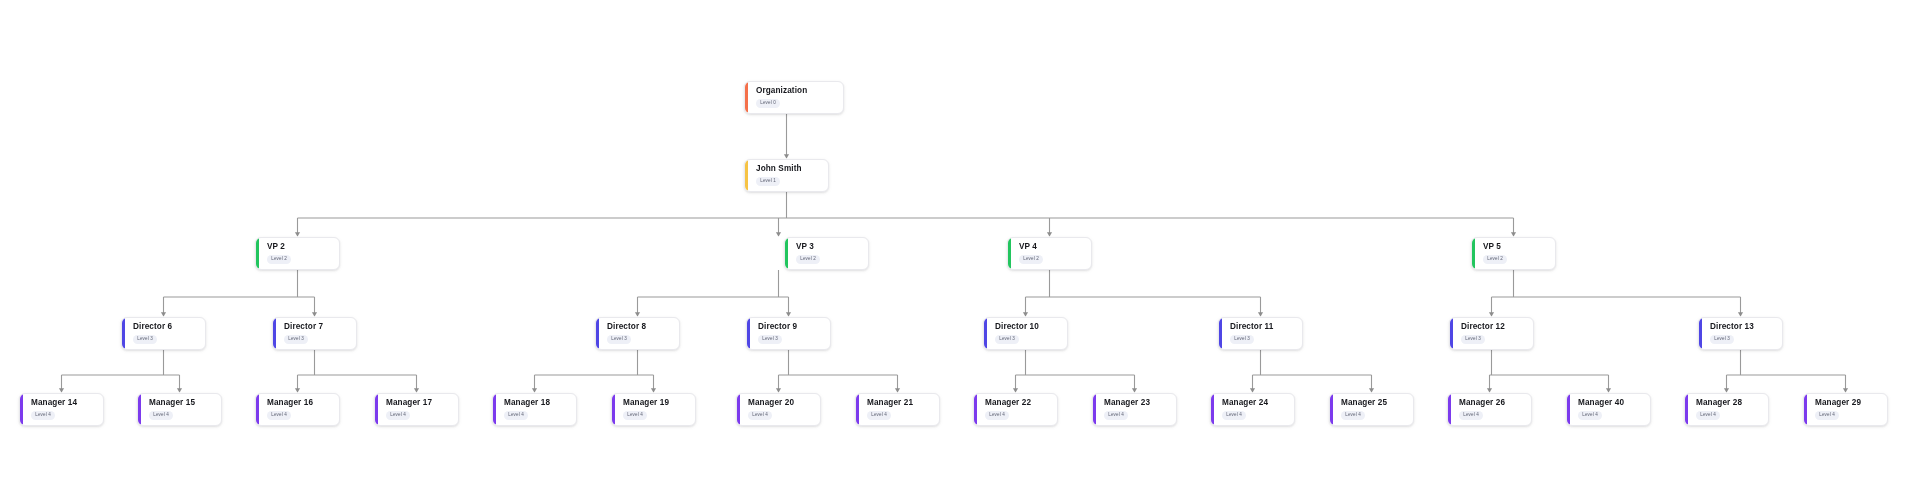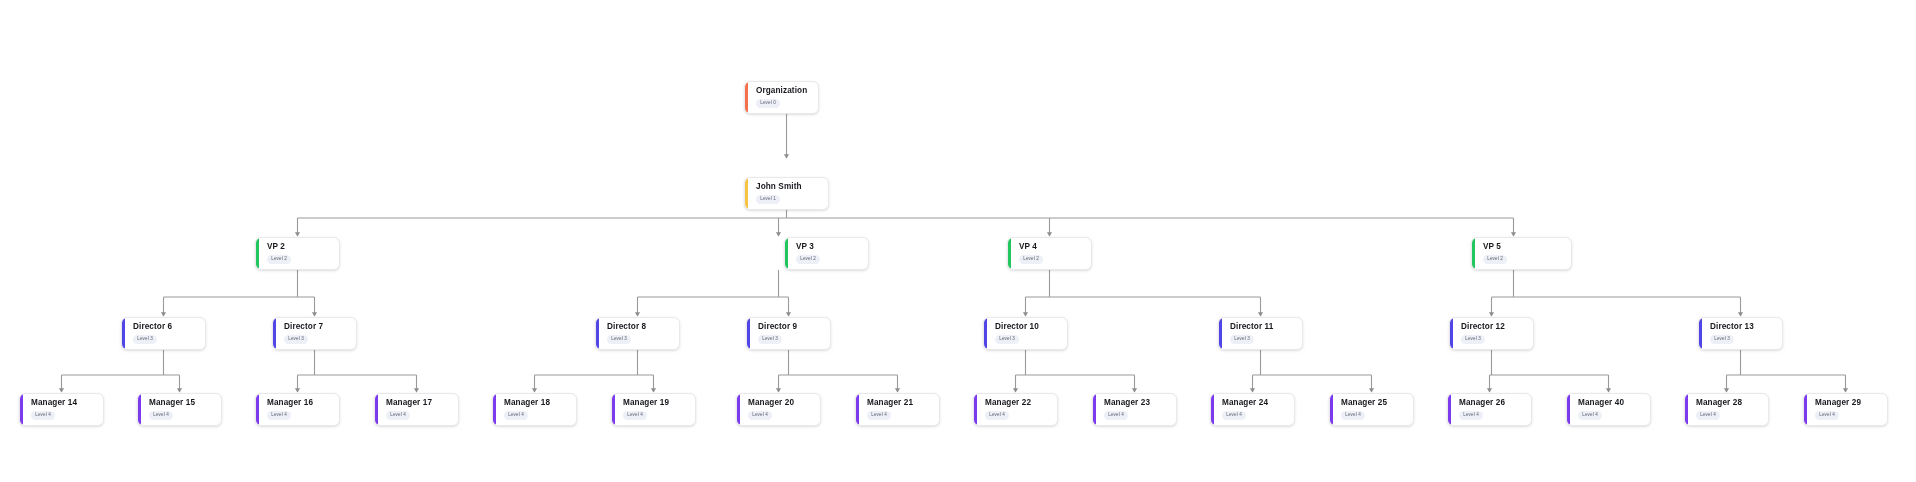--- a/index.html
+++ b/index.html
@@ -177,28 +177,28 @@
       <path class="edge-path" d="M 1608.5 375 L 1608.5 392"></path>
       <path class="edge-head" d="M 1605.9 388.3 L 1611.1 388.3 L 1608.5 392.5 Z"></path>
       <path class="edge-path" d="M 1740.5 350 L 1740.5 375"></path>
       <path class="edge-path" d="M 1726.5 375 L 1845.5 375"></path>
       <path class="edge-path" d="M 1726.5 375 L 1726.5 392"></path>
       <path class="edge-head" d="M 1723.9 388.3 L 1729.1 388.3 L 1726.5 392.5 Z"></path>
       <path class="edge-path" d="M 1845.5 375 L 1845.5 392"></path>
       <path class="edge-head" d="M 1842.9 388.3 L 1848.1 388.3 L 1845.5 392.5 Z"></path>
     </svg>
   <div id="node-layer">
-      <div class="node" style="left: 744px; top: 81px; width: 75px; height: 33px;">
+      <div class="node" style="left: 744px; top: 81px; width: 100px; height: 33px;">
         <div class="node-accent" style="background: rgb(244, 112, 74);"></div>
         <div class="node-body">
           <div class="node-title">Organization</div>
           <span class="node-badge">Level 0</span>
         </div>
       </div>
-      <div class="node" style="left: 744px; top: 177px; width: 85px; height: 33px;">
+      <div class="node" style="left: 744px; top: 159px; width: 85px; height: 33px;">
         <div class="node-accent" style="background: rgb(246, 195, 68);"></div>
         <div class="node-body">
           <div class="node-title">John Smith</div>
           <span class="node-badge">Level 1</span>
         </div>
       </div>
       <div class="node" style="left: 255px; top: 237px; width: 85px; height: 33px;">
         <div class="node-accent" style="background: rgb(34, 197, 94);"></div>
         <div class="node-body">
           <div class="node-title">VP 2</div>
@@ -212,21 +212,21 @@
           <span class="node-badge">Level 2</span>
         </div>
       </div>
       <div class="node" style="left: 1007px; top: 237px; width: 85px; height: 33px;">
         <div class="node-accent" style="background: rgb(34, 197, 94);"></div>
         <div class="node-body">
           <div class="node-title">VP 4</div>
           <span class="node-badge">Level 2</span>
         </div>
       </div>
-      <div class="node" style="left: 1471px; top: 237px; width: 101px; height: 33px;">
+      <div class="node" style="left: 1471px; top: 237px; width: 85px; height: 33px;">
         <div class="node-accent" style="background: rgb(34, 197, 94);"></div>
         <div class="node-body">
           <div class="node-title">VP 5</div>
           <span class="node-badge">Level 2</span>
         </div>
       </div>
       <div class="node" style="left: 121px; top: 317px; width: 85px; height: 33px;">
         <div class="node-accent" style="background: rgb(79, 70, 229);"></div>
         <div class="node-body">
           <div class="node-title">Director 6</div>

